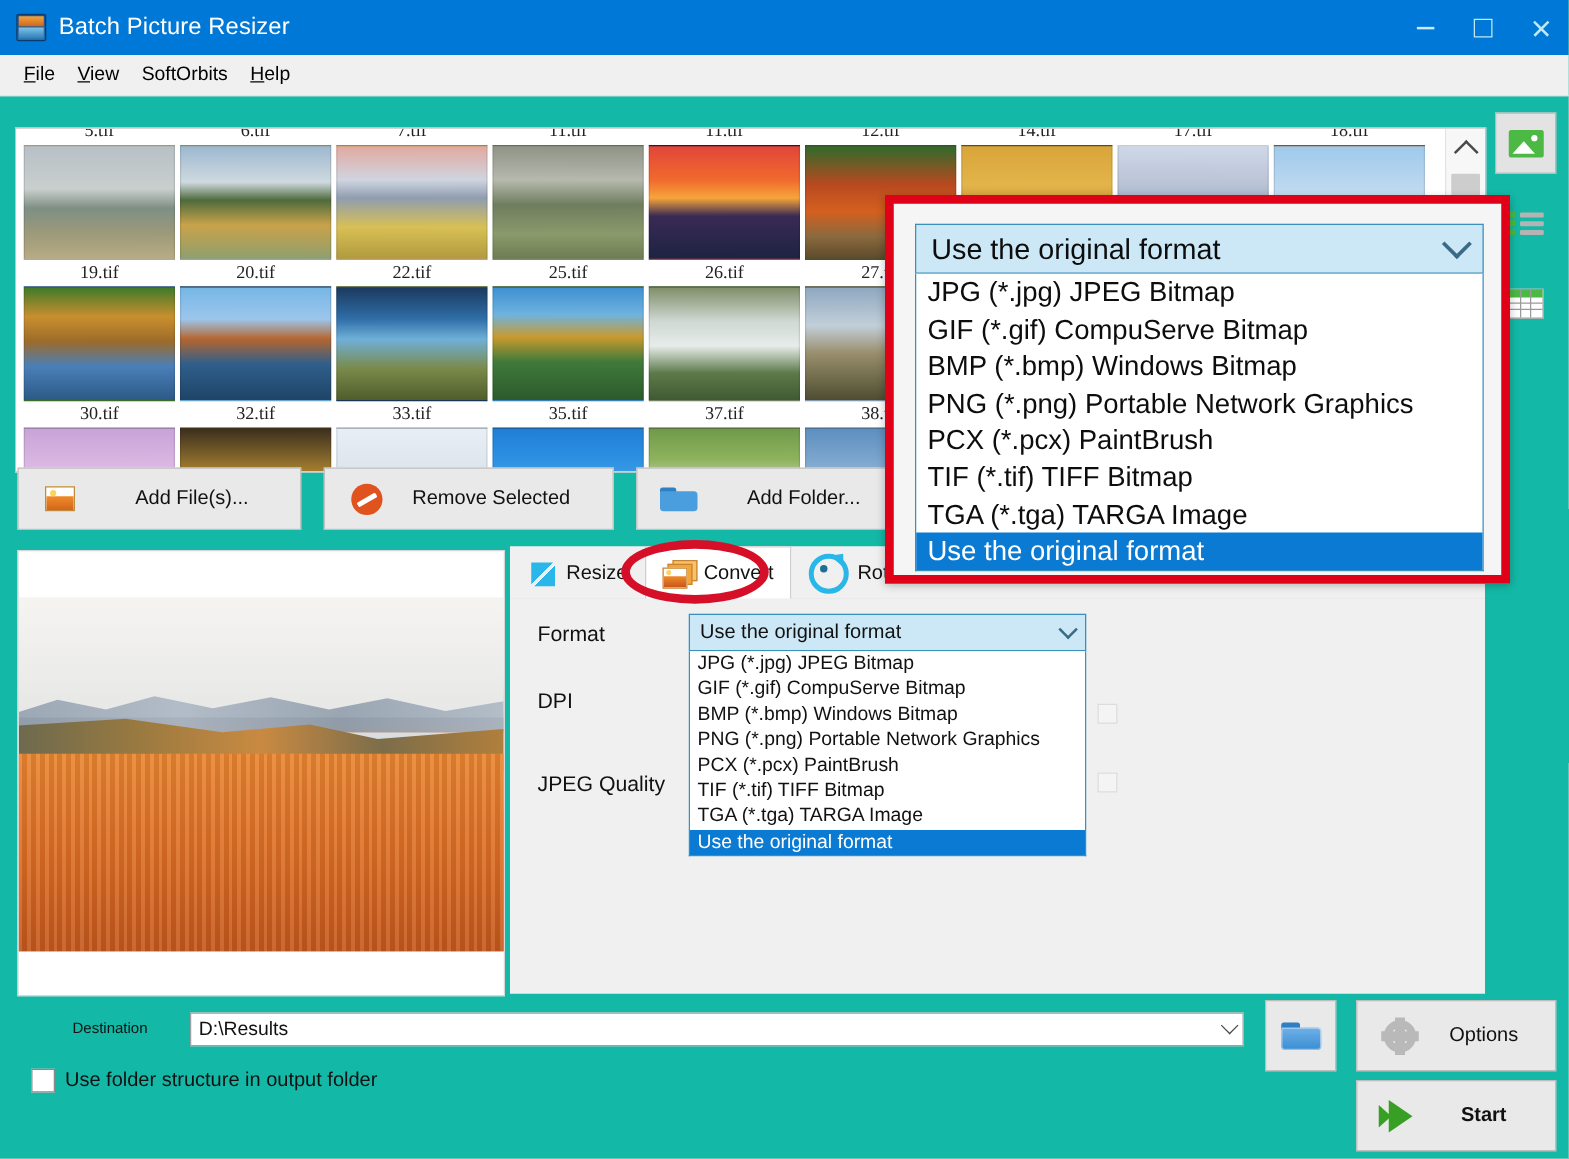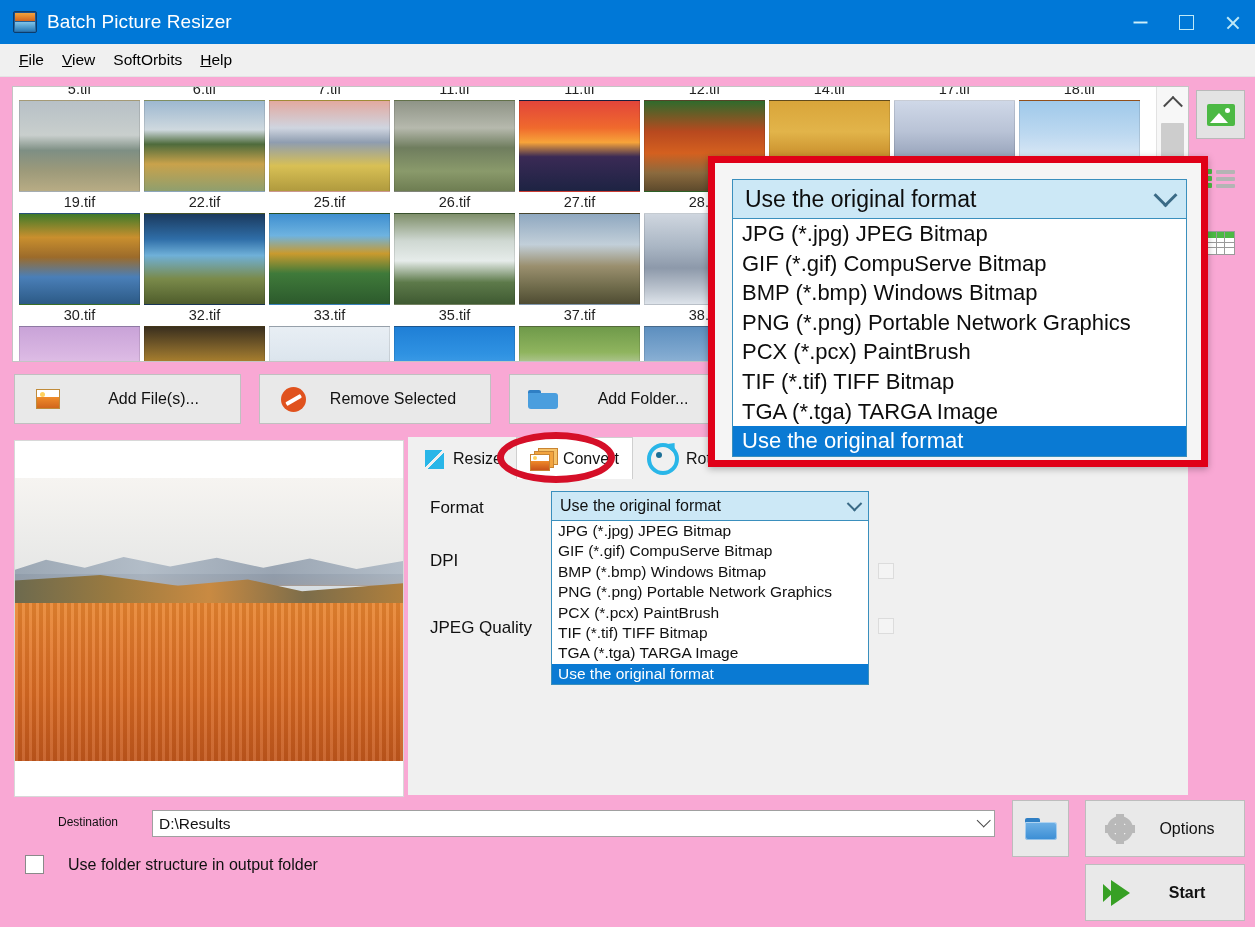--- a/index.html
+++ b/index.html
@@ -2,21 +2,21 @@
 <html><head>
 <meta charset="utf-8">
 <style>
   html,body{margin:0;padding:0;}
   body{
     width:1255px;height:927px;overflow:hidden;
     font-family:"Liberation Sans", sans-serif;
     background:#f0f0f0;
     -webkit-font-smoothing:antialiased;
   }
-  #app{position:relative;width:1255px;height:927px;background:#f9a8d4;overflow:hidden;}
+  #app{position:relative;width:1255px;height:927px;background:#14b8a6;overflow:hidden;}
 
   
   .titlebar{
     position:absolute;left:0;top:0;width:1255px;height:44px;
     background:#0078d7;display:flex;align-items:center;
   }
   .app-icon{
     width:22px;height:20px;margin-left:13px;margin-right:10px;border-radius:2px;
     background:linear-gradient(#1b4f8a,#2a6ea8);
     border:1px solid #0b3c6b;position:relative;overflow:hidden;flex:none;
@@ -47,22 +47,22 @@
     background:#f0f0f0;display:flex;align-items:center;padding-left:10px;
     border-bottom:1px solid #e4e4e4;
   }
   .menu-item{
     font-size:15.5px;color:#000;padding:3px 9px;cursor:default;white-space:nowrap;
   }
   .menu-item u{text-decoration:underline;}
 
   
   .thumbs-outer{
-    position:absolute;left:12px;top:86px;width:1175px;height:274px;
-    background:#ffffff;border:1px solid #c4c4c4;overflow:hidden;
+    position:absolute;left:12px;top:102px;width:1175px;height:274px;
+    background:#ffffff;border:1px solid #c4c4c4;overflow:hidden;font-family:Liberation Serif, serif;
   }
   .thumbs-scroll{position:absolute;left:0;top:0;right:32px;bottom:0;overflow:hidden;background:#fff;}
   .thumb-grid{position:relative;padding:0 4px;}
   .thumb-row{display:flex;}
   .thumb-cell{width:125px;margin:0 0 0 0;flex:none;text-align:center;}
   .thumb-cell .cap{
     font-size:14.5px;color:#222;height:21px;line-height:21px;white-space:nowrap;overflow:hidden;
   }
   .thumb-cell .pic{
     width:119px;height:90px;margin:0 auto;border:1px solid rgba(0,0,0,.10);
@@ -252,21 +252,21 @@
   .start-btn .lbl{font-weight:bold;}
   .opt-btn .ic,.start-btn .ic{width:40px;margin-left:14px;display:flex;align-items:center;justify-content:center;flex:none;}
   .ico-gear{width:26px;height:26px;border-radius:50%;border:6px solid #b9b9b9;background:#f0f0f0;position:relative;box-sizing:border-box;}
   .ico-gear::before,.ico-gear::after{content:"";position:absolute;left:50%;top:50%;width:30px;height:8px;
     background:#b9b9b9;transform:translate(-50%,-50%);}
   .ico-gear::after{transform:translate(-50%,-50%) rotate(90deg);}
   .ico-play{width:0;height:0;border-top:13px solid transparent;border-bottom:13px solid transparent;
     border-left:19px solid #37a024;position:relative;}
   .ico-play::before{content:"";position:absolute;left:-27px;top:-9px;width:0;height:0;
     border-top:9px solid transparent;border-bottom:9px solid transparent;border-left:10px solid #37a024;}
-  .chk-row{position:absolute;left:25px;top:855px;display:flex;align-items:center;gap:24px;}
+  .chk-row{position:absolute;left:25px;top:855px;display:flex;align-items:center;gap:8px;}
   .chkbox{width:17px;height:17px;border:1px solid #8a8a8a;background:#fff;flex:none;}
   .chk-label{font-size:16px;color:#111;}
 </style>
 </head>
 <body>
 
 <div id="app">
 
   <div class="titlebar">
     <div class="app-icon"></div>
@@ -329,20 +329,24 @@
             </div>
             <div class="thumb-cell">
               <div class="cap">18.tif</div>
               <div class="pic" style="background-image: linear-gradient(rgb(159, 201, 234), rgb(188, 216, 240) 36%, rgb(216, 231, 245) 62%, rgb(196, 106, 42) 84%, rgb(161, 88, 31));"></div>
             </div>
           </div>
           <div class="thumb-row">
             <div class="thumb-cell">
               <div class="cap">19.tif</div>
               <div class="pic" style="background-image: linear-gradient(rgb(63, 122, 42), rgb(201, 143, 46) 26%, rgb(156, 107, 42) 48%, rgb(74, 127, 184) 70%, rgb(44, 90, 134));"></div>
+            </div>
+            <div class="thumb-cell">
+              <div class="cap">20.tif</div>
+              <div class="pic" style="background-image: linear-gradient(rgb(118, 182, 230), rgb(156, 198, 236) 28%, rgb(180, 101, 47) 46%, rgb(47, 95, 140) 68%, rgb(31, 68, 104));"></div>
             </div>
             <div class="thumb-cell">
               <div class="cap">22.tif</div>
               <div class="pic" style="background-image: linear-gradient(rgb(27, 58, 94), rgb(47, 110, 168) 28%, rgb(111, 176, 216) 46%, rgb(122, 138, 74) 72%, rgb(79, 93, 44));"></div>
             </div>
             <div class="thumb-cell">
               <div class="cap">25.tif</div>
               <div class="pic" style="background-image: linear-gradient(rgb(63, 143, 208), rgb(110, 179, 224) 24%, rgb(201, 154, 46) 44%, rgb(63, 122, 58) 66%, rgb(44, 90, 44));"></div>
             </div>
             <div class="thumb-cell">

